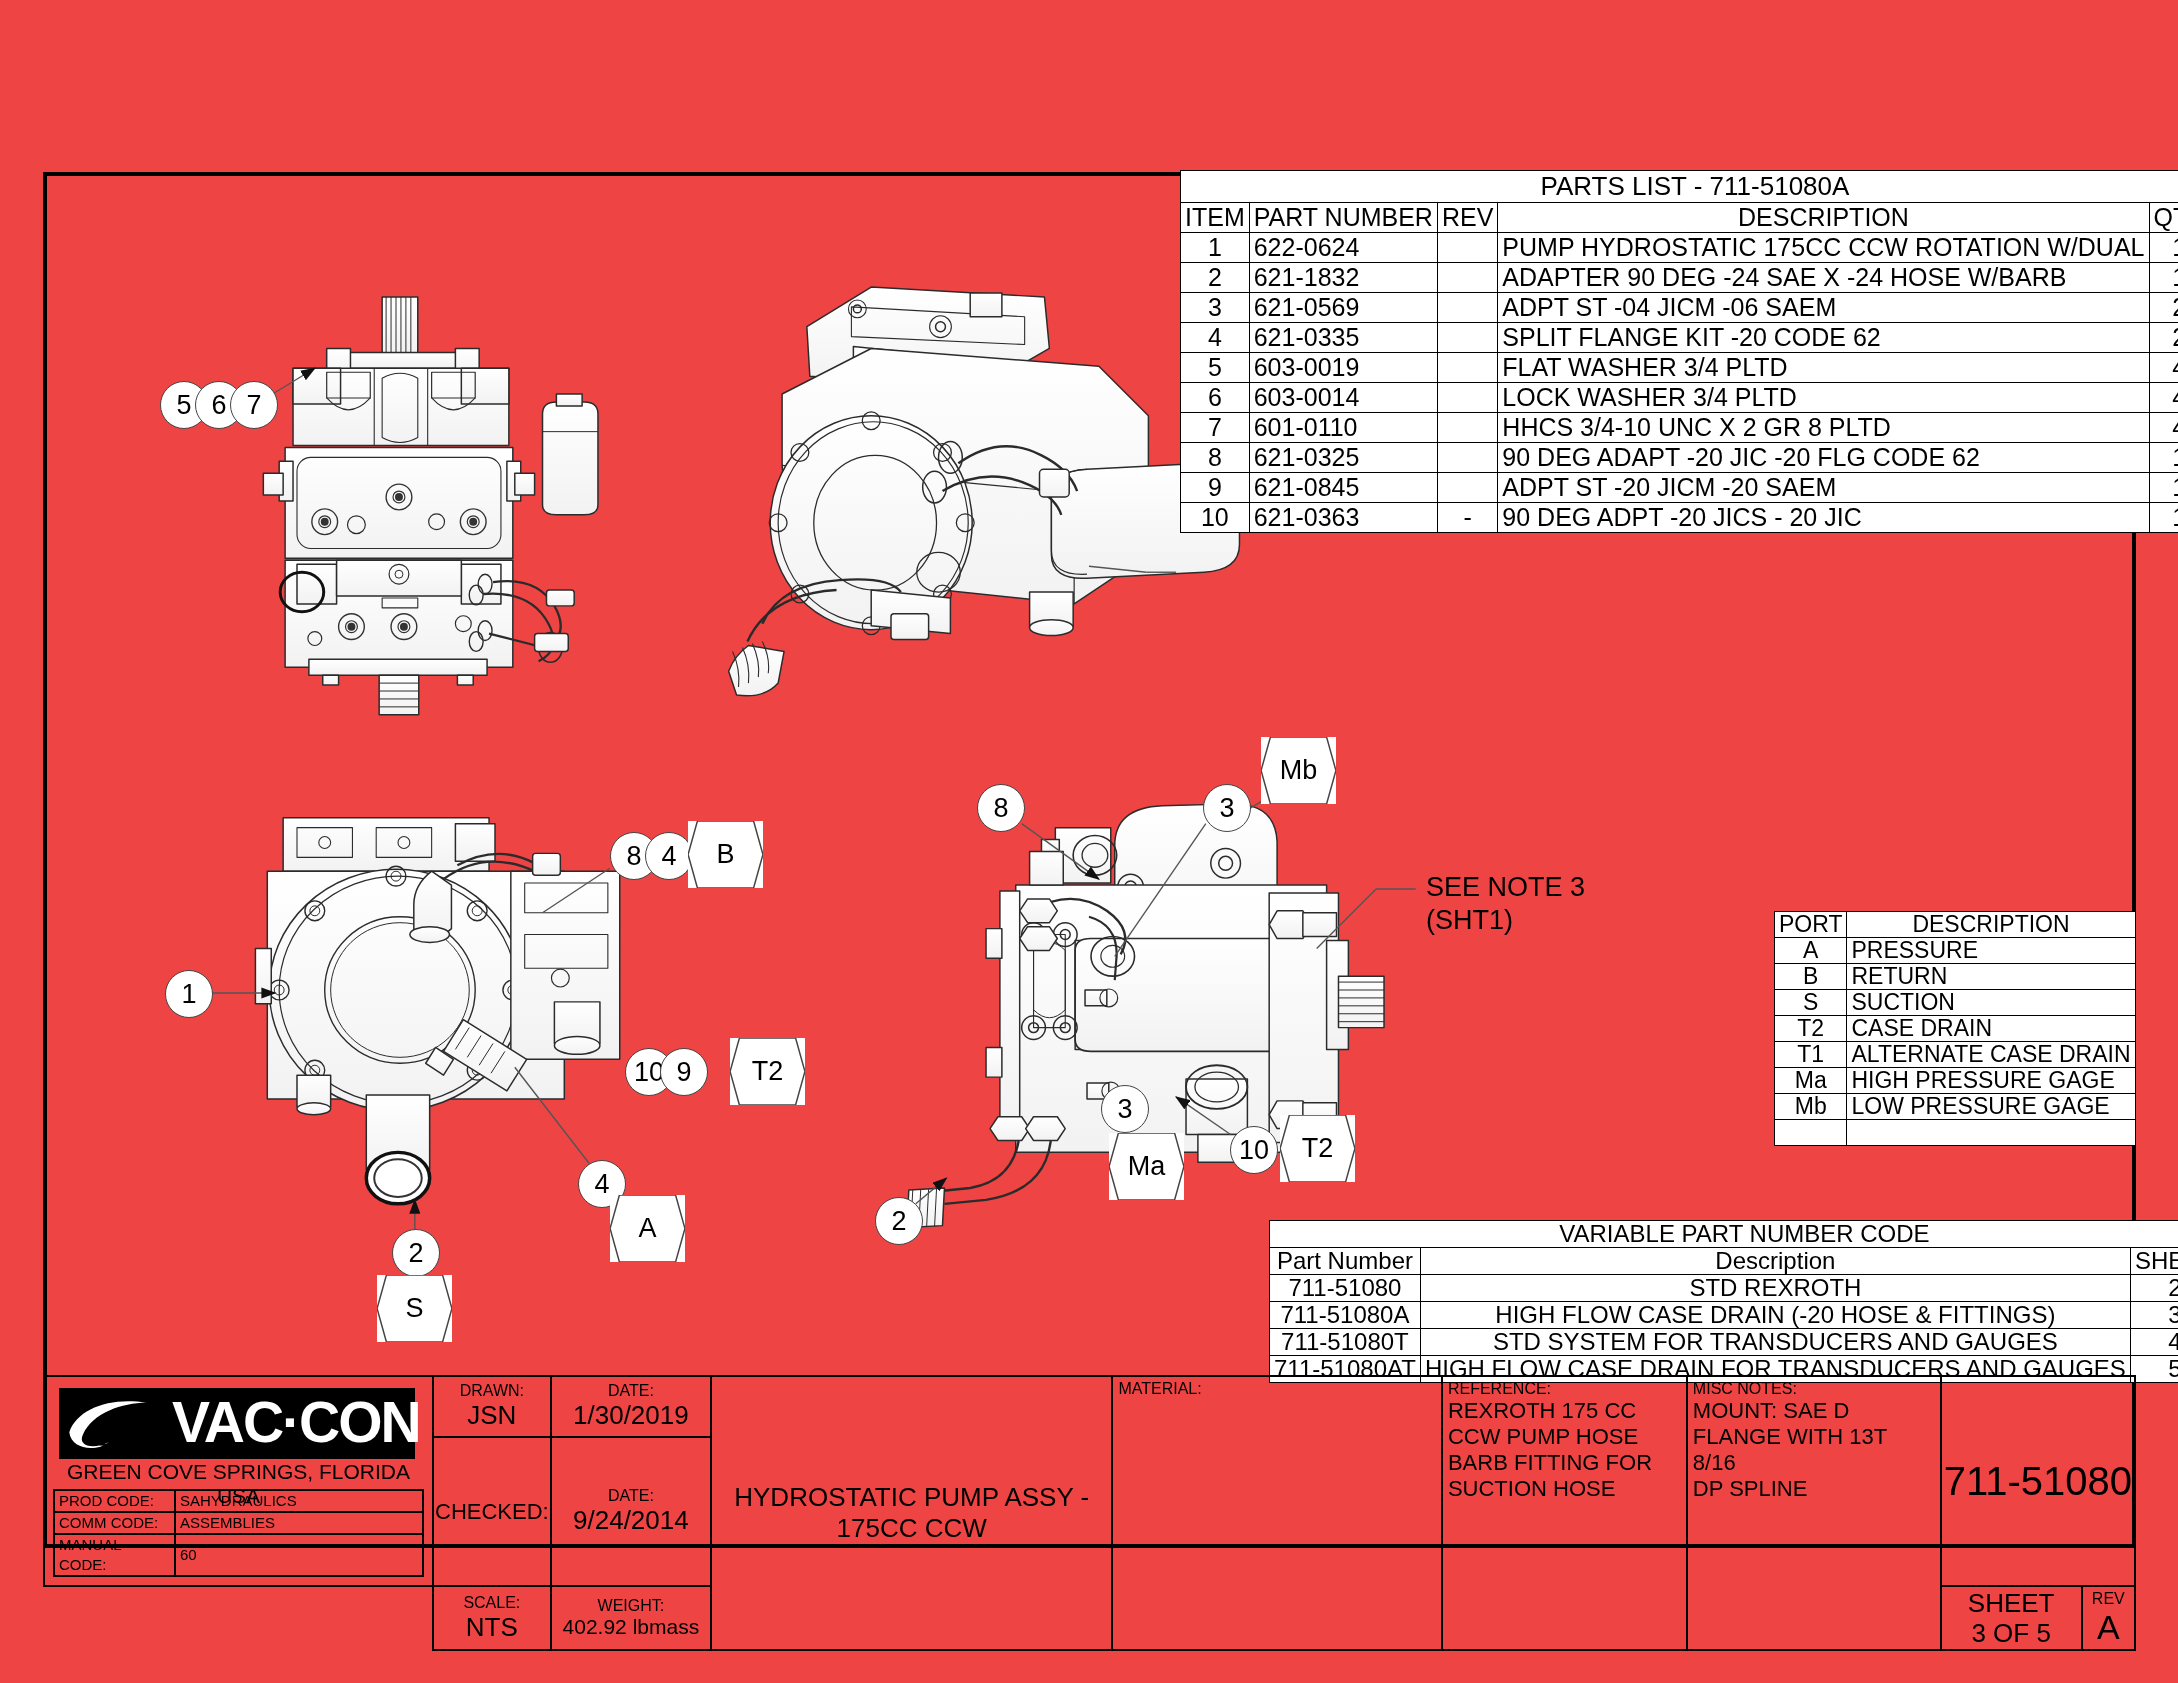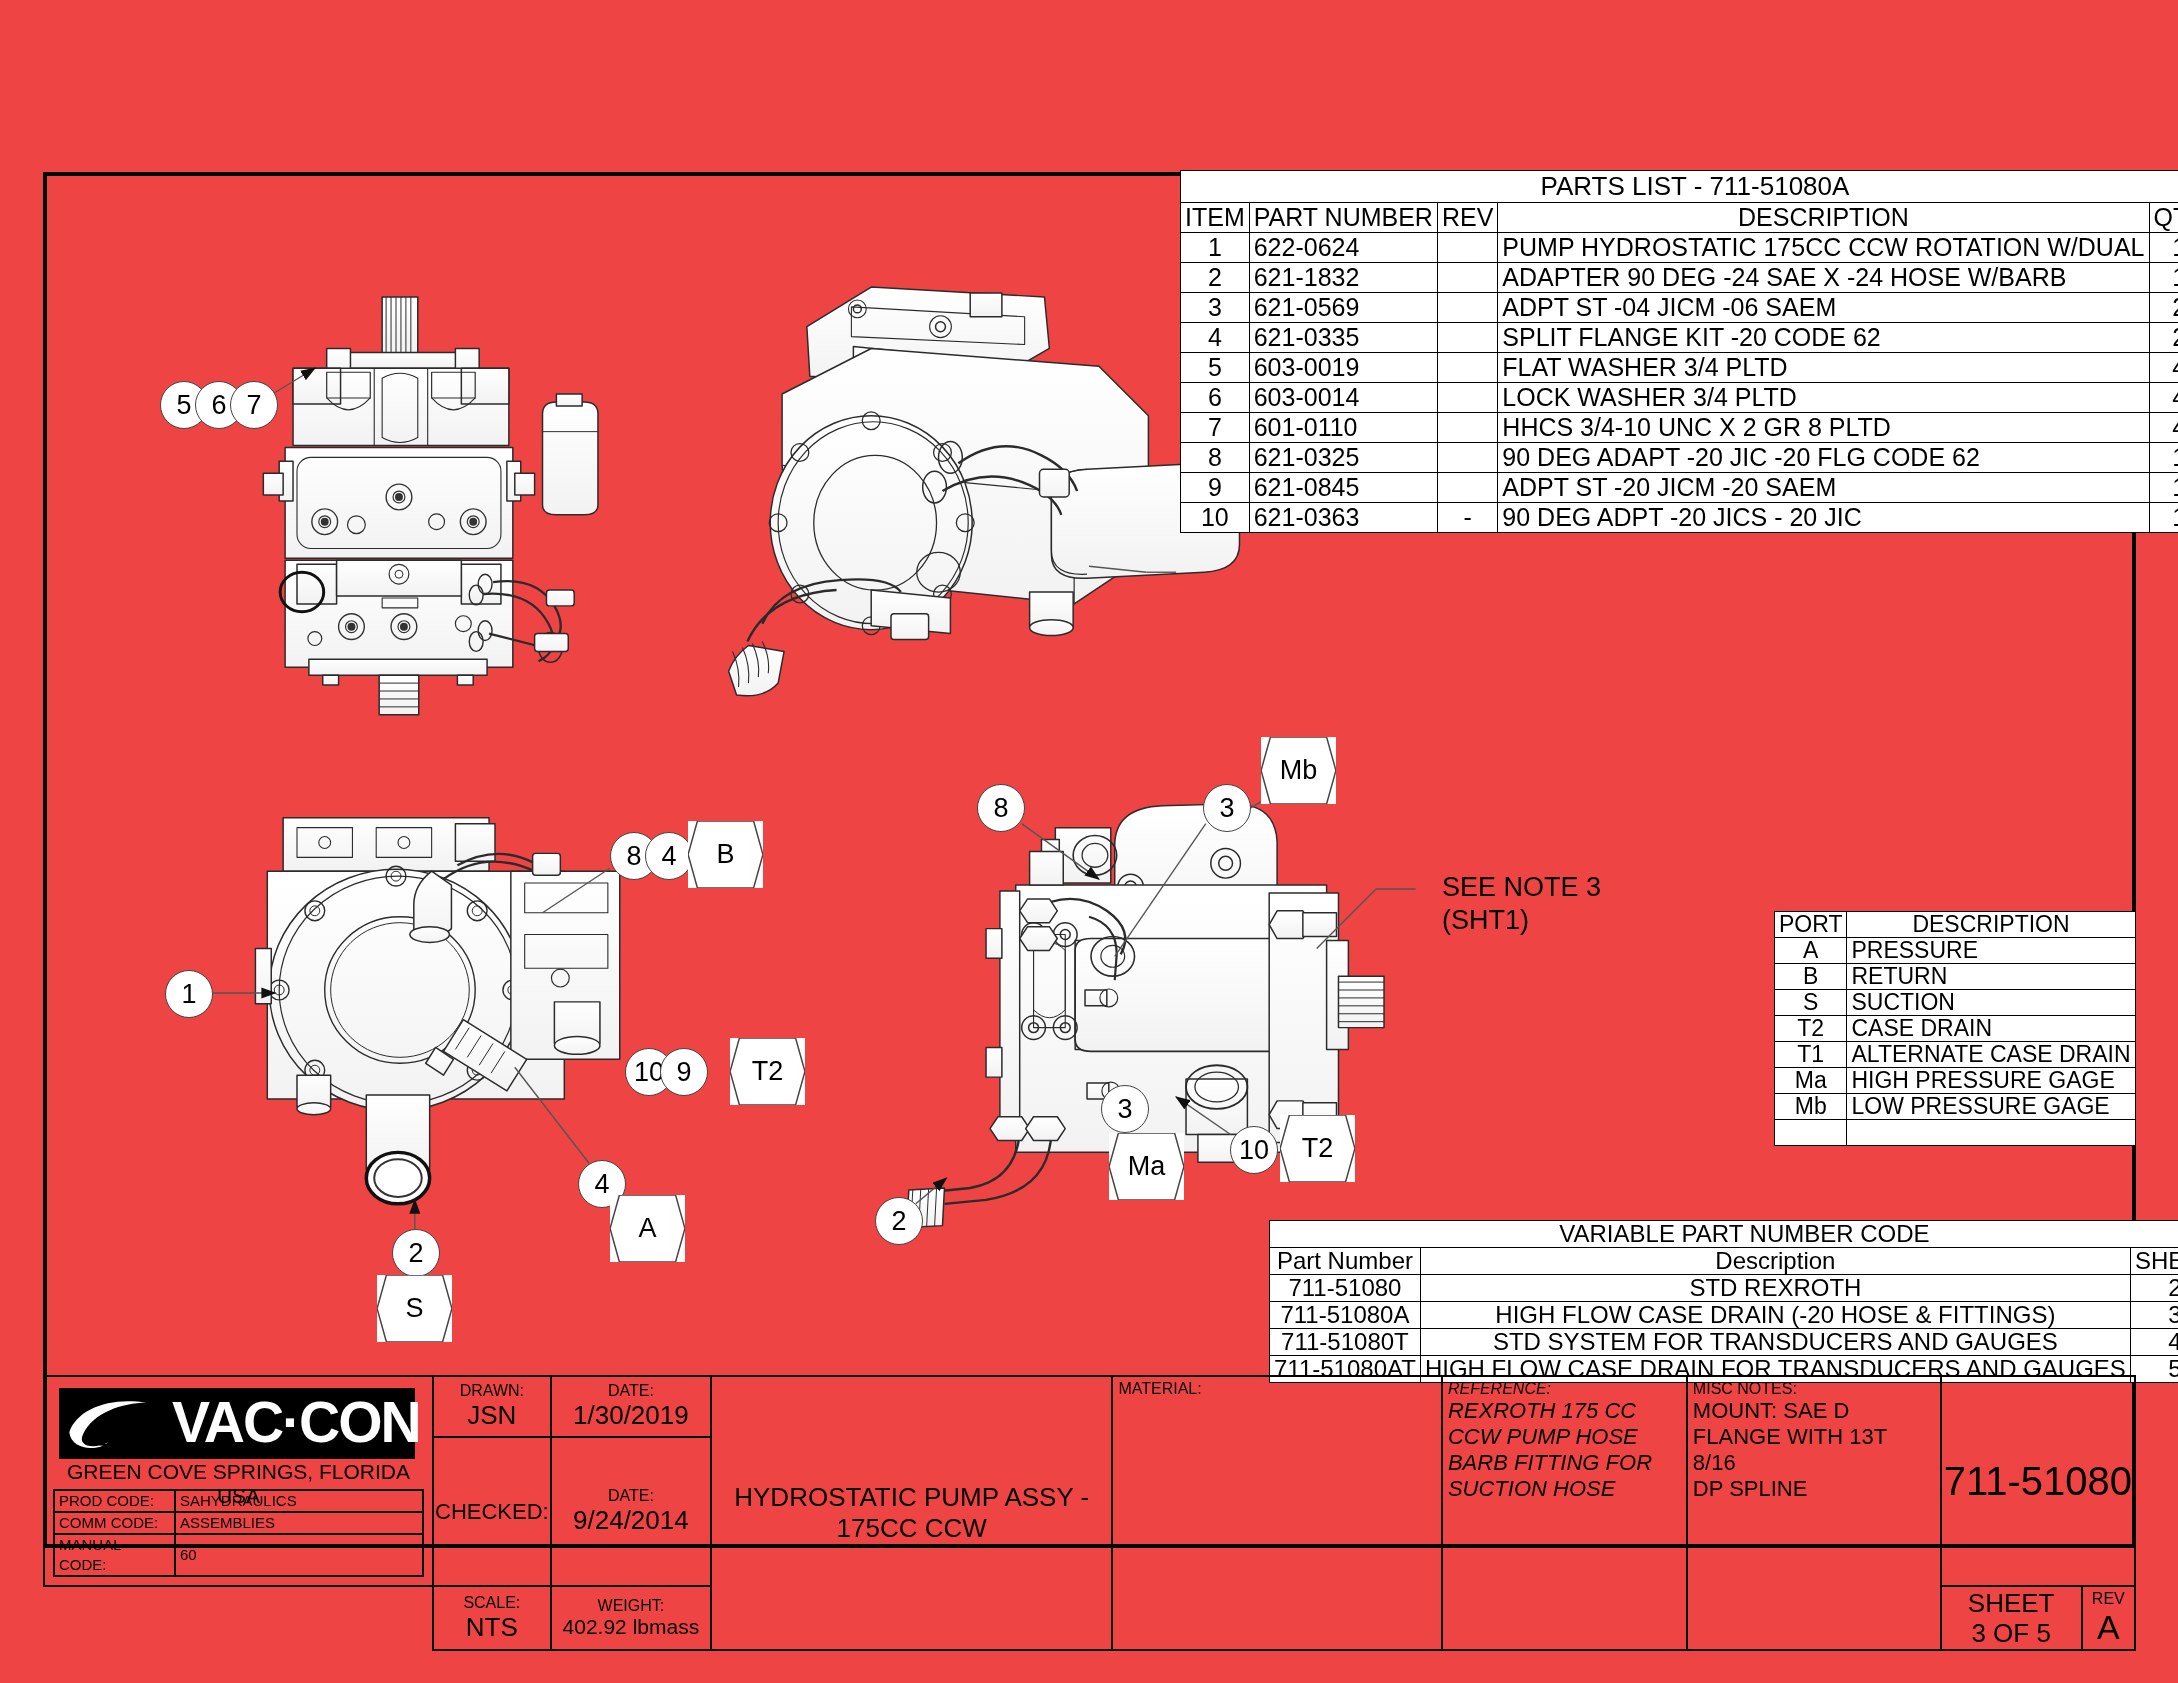--- a/index.html
+++ b/index.html
@@ -579,21 +579,21 @@
           </tr>
           <tr>
             <td class="c">711-51080AT</td>
             <td class="c">HIGH FLOW CASE DRAIN FOR TRANSDUCERS AND GAUGES</td>
             <td class="c">5</td>
           </tr>
         </tbody>
     </table>
   </div>
 
-  <div class="note-txt" style="left:1426px;top:871px;margin-left:16px;">SEE NOTE 3
+  <div class="note-txt" style="left:1426px;top:871px;">SEE NOTE 3
 (SHT1)</div>
 
   <div id="callout-layer">
       <div class="balloon" style="left: 160px; top: 381px; width: 46px; height: 46px;">5</div>
       <div class="balloon" style="left: 195px; top: 381px; width: 46px; height: 46px;">6</div>
       <div class="balloon" style="left: 230px; top: 381px; width: 46px; height: 46px;">7</div>
       <div class="balloon" style="left: 165px; top: 970px; width: 46px; height: 46px;">1</div>
       <div class="balloon" style="left: 610px; top: 832px; width: 46px; height: 46px;">8</div>
       <div class="balloon" style="left: 645px; top: 832px; width: 46px; height: 46px;">4</div>
       <div class="hex" style="left: 688px; top: 821px; width: 75px; height: 67px;">
@@ -690,21 +690,21 @@
           <span class="field-val">1/30/2019</span>
         </td>
 
         <td class="ttl-main" rowspan="3" style="width:406px;">HYDROSTATIC PUMP ASSY - 175CC CCW</td>
 
         <td class="notes-blk" rowspan="3" style="width:327px;">
           <span class="tb-small-lbl">MATERIAL:</span>
           <span class="nv"></span>
         </td>
 
-        <td class="notes-blk" rowspan="3" style="width:238px;font-style:italic;">
+        <td class="notes-blk" rowspan="3" style="width:238px;">
           <span class="tb-small-lbl">REFERENCE:</span>
           <span class="nv" style="white-space:pre-line;">REXROTH 175 CC CCW PUMP HOSE
 BARB FITTING FOR SUCTION HOSE</span>
         </td>
 
         <td class="notes-blk" rowspan="3" style="width:248px;">
           <span class="tb-small-lbl">MISC NOTES:</span>
           <span class="nv" style="white-space:pre-line;">MOUNT: SAE D FLANGE WITH 13T 8/16
 DP SPLINE</span>
         </td>

